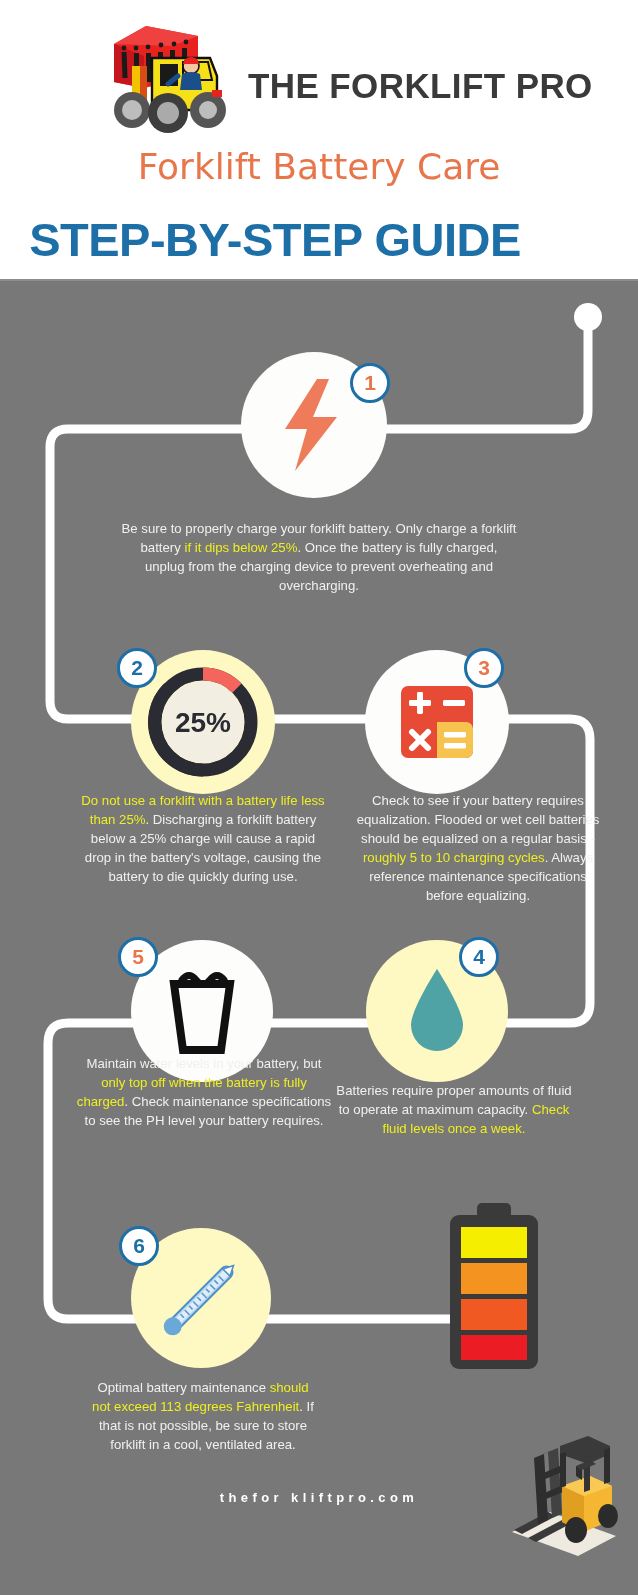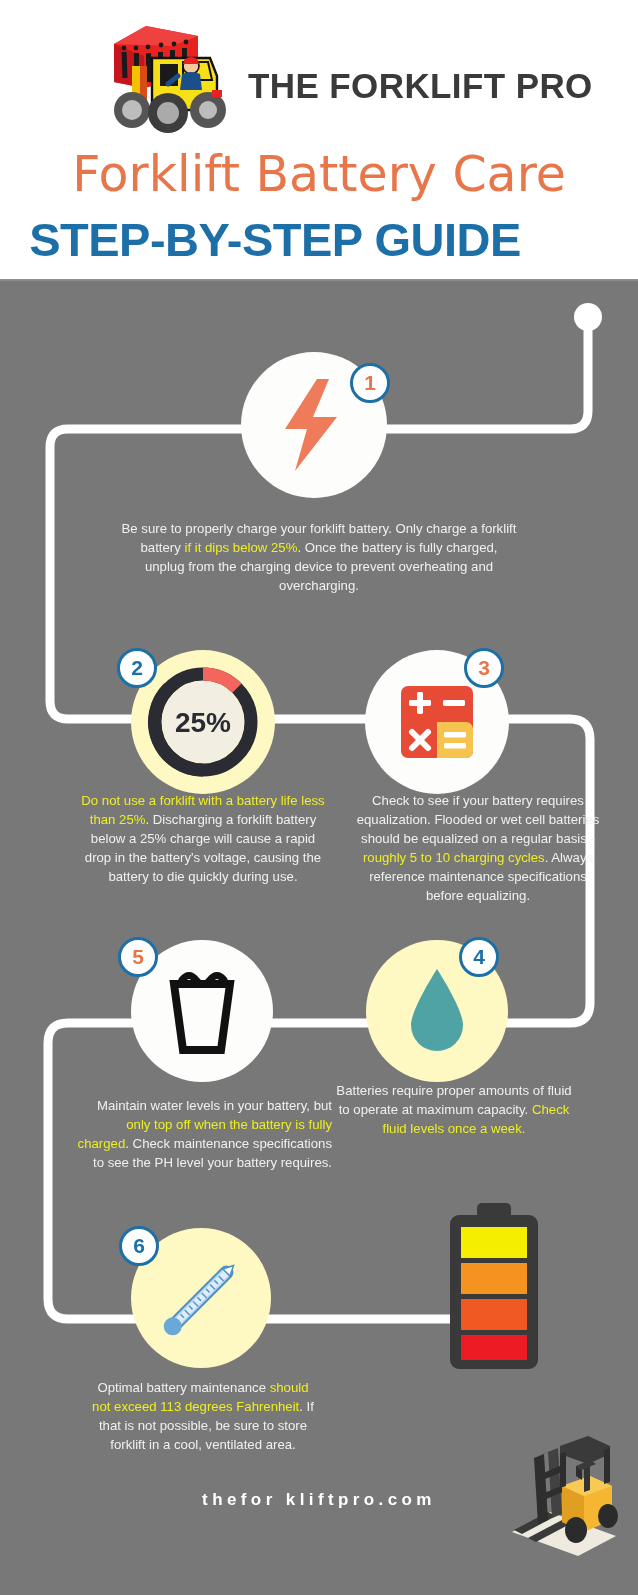--- a/index.html
+++ b/index.html
@@ -15,21 +15,21 @@
   
   .header{position:absolute;left:0;top:0;width:638px;height:281px;background:#ffffff;}
   .logo-wrap{position:absolute;left:86px;top:14px;width:152px;height:122px;}
   .brand{
     position:absolute;left:248px;top:66px;
     font-size:35px;font-weight:bold;letter-spacing:0.4px;
     color:#3a3a3a;font-family:"Liberation Sans", sans-serif;
   }
   .title-orange{
     position:absolute;left:0;top:146px;width:638px;text-align:center;
-    font-size:49px;color:#e8764b;letter-spacing:0px;
+    font-size:36px;color:#e8764b;letter-spacing:0px;
     font-family:"DejaVu Sans", sans-serif;font-weight:400;
   }
   .title-blue{
     position:absolute;left:0;top:212px;width:550px;text-align:center;
     font-size:47px;color:#1d6fa8;font-weight:bold;letter-spacing:-0.5px;
     font-family:"Liberation Sans", sans-serif;
   }
   .hdr-divider{position:absolute;left:0;top:279px;width:638px;height:3px;background:#8c8c8c;}
 
   
@@ -57,21 +57,21 @@
   .caption{
     position:absolute;text-align:center;color:#f0f0ee;
     font-size:13.2px;line-height:19px;
     font-family:"Liberation Sans", sans-serif;
   }
   .caption .hl{color:#eeee22;}
 
   
   .site{
     position:absolute;left:0;top:1490px;width:638px;text-align:center;
-    color:#ffffff;font-size:17px;font-weight:bold;letter-spacing:4.4px;
+    color:#ffffff;font-size:13px;font-weight:bold;letter-spacing:4.4px;
     font-family:"Liberation Sans", sans-serif;
   }
   .footer-forklift{position:absolute;left:498px;top:1424px;width:132px;height:132px;}
   .battery{position:absolute;left:446px;top:1203px;width:96px;height:168px;}
 </style>
 </head>
 <body>
 
 <div id="page">
 
@@ -198,21 +198,21 @@
 
   <div class="node white" style="left:131px;top:940px;width:142px;height:142px;">
     <svg width="72" height="86" viewBox="0 0 72 86">
       <path d="M8 16 L64 16 L55 82 L17 82 Z" fill="none" stroke="#111111" stroke-width="8" stroke-linejoin="miter"></path>
       <path d="M16 12 q7 -9 14 0 q7 9 14 0 q7 -9 14 0" fill="none" stroke="#111111" stroke-width="7" stroke-linecap="round"></path>
     </svg>
   </div>
   <div class="badge orange-num" style="left:118px;top:937px;">
     <span>5</span>
   </div>
-  <div class="caption" style="left:76px;top:1096px;width:256px;text-align:right;">
+  <div class="caption" style="left:76px;top:1054px;width:256px;">
     <span>Maintain water levels in your battery, but </span><span class="hl">only top off when the battery is fully charged</span><span>. Check maintenance specifications to see the PH level your battery requires.</span>
   </div>
 
   <div class="node orange" style="left:366px;top:940px;width:142px;height:142px;">
     <svg width="66" height="92" viewBox="0 0 66 92">
       <path d="M33 4 C33 4 7 44 7 60 a26 26 0 0 0 52 0 C59 44 33 4 33 4 Z" fill="#4fa3a5"></path>
     </svg>
   </div>
   <div class="badge blue-num" style="left:459px;top:937px;">
     <span>4</span>

